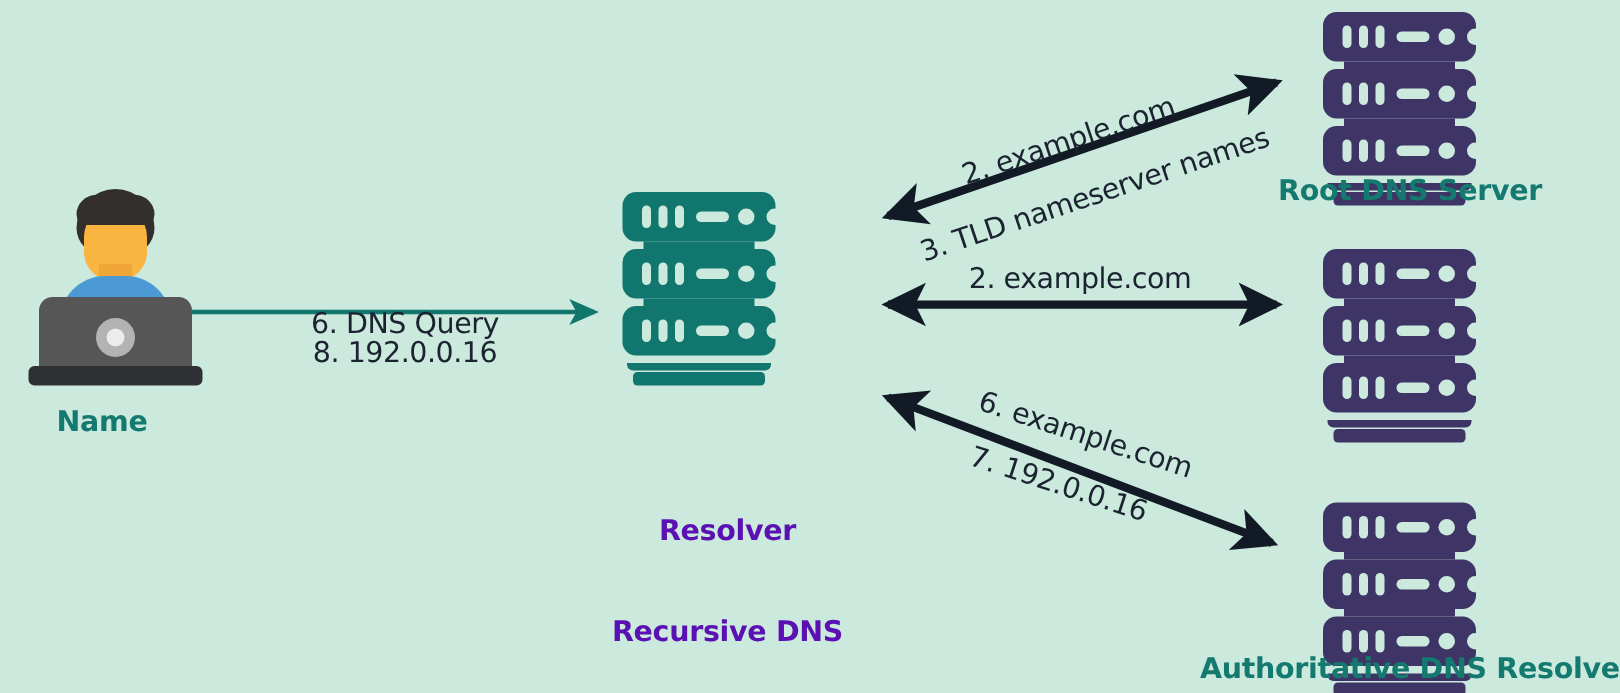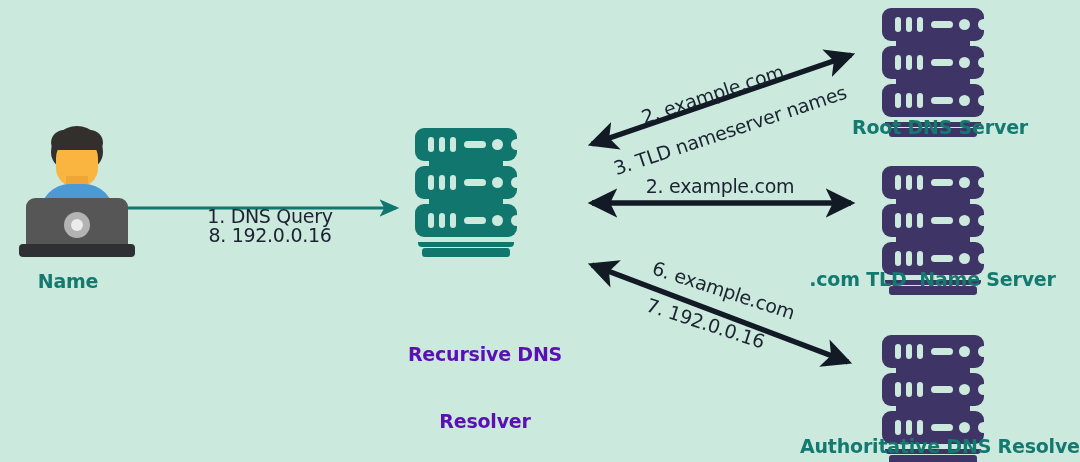--- a/index.html
+++ b/index.html
@@ -262,22 +262,22 @@
         <div class="bar" style="left:24px"></div>
         <div class="bar" style="left:35px"></div>
       <div class="pill" style="left:49px"></div>
       <div class="dot" style="left:77px"></div>
         <div class="dot" style="left:96px"></div>
     </div>
     <div class="srv-base-lip"></div>
     <div class="srv-base"></div>
   </div>
   <div class="abs node-label label-purple center-caption">
+    <div>Resolver</div>
     <div>Recursive DNS</div>
-    <div>Resolver</div>
   </div>
 
   <div class="abs server srv-navy root-server">
     <div class="tier">
       <div class="bar" style="left:13px"></div>
         <div class="bar" style="left:24px"></div>
         <div class="bar" style="left:35px"></div>
       <div class="pill" style="left:49px"></div>
       <div class="dot" style="left:77px"></div>
         <div class="dot" style="left:96px"></div>
@@ -328,21 +328,20 @@
       <div class="bar" style="left:13px"></div>
         <div class="bar" style="left:24px"></div>
         <div class="bar" style="left:35px"></div>
       <div class="pill" style="left:49px"></div>
       <div class="dot" style="left:77px"></div>
         <div class="dot" style="left:96px"></div>
     </div>
     <div class="srv-base-lip"></div>
     <div class="srv-base"></div>
   </div>
-  <div class="abs node-label label-teal tld-caption">.com TLD  Name Server</div>
 
   <div class="abs server srv-navy auth-server">
     <div class="tier">
       <div class="bar" style="left:13px"></div>
         <div class="bar" style="left:24px"></div>
         <div class="bar" style="left:35px"></div>
       <div class="pill" style="left:49px"></div>
       <div class="dot" style="left:77px"></div>
         <div class="dot" style="left:96px"></div>
     </div>
@@ -363,21 +362,21 @@
       <div class="pill" style="left:49px"></div>
       <div class="dot" style="left:77px"></div>
         <div class="dot" style="left:96px"></div>
     </div>
     <div class="srv-base-lip"></div>
     <div class="srv-base"></div>
   </div>
   <div class="abs node-label label-teal auth-caption">Authoritative DNS Resolver</div>
 
   <div class="abs step-text s1">
-    <div>1. DNS Query</div>
+    <div>6. DNS Query</div>
   </div>
   <div class="abs step-text s8">8. 192.0.0.16</div>
 
   <div class="abs s23-wrap">
     <div class="abs step-text s2">2. example.com</div>
     <div class="abs step-text s3">3. TLD nameserver names</div>
   </div>
 
   <div class="abs step-text s4">2. example.com</div>
 

